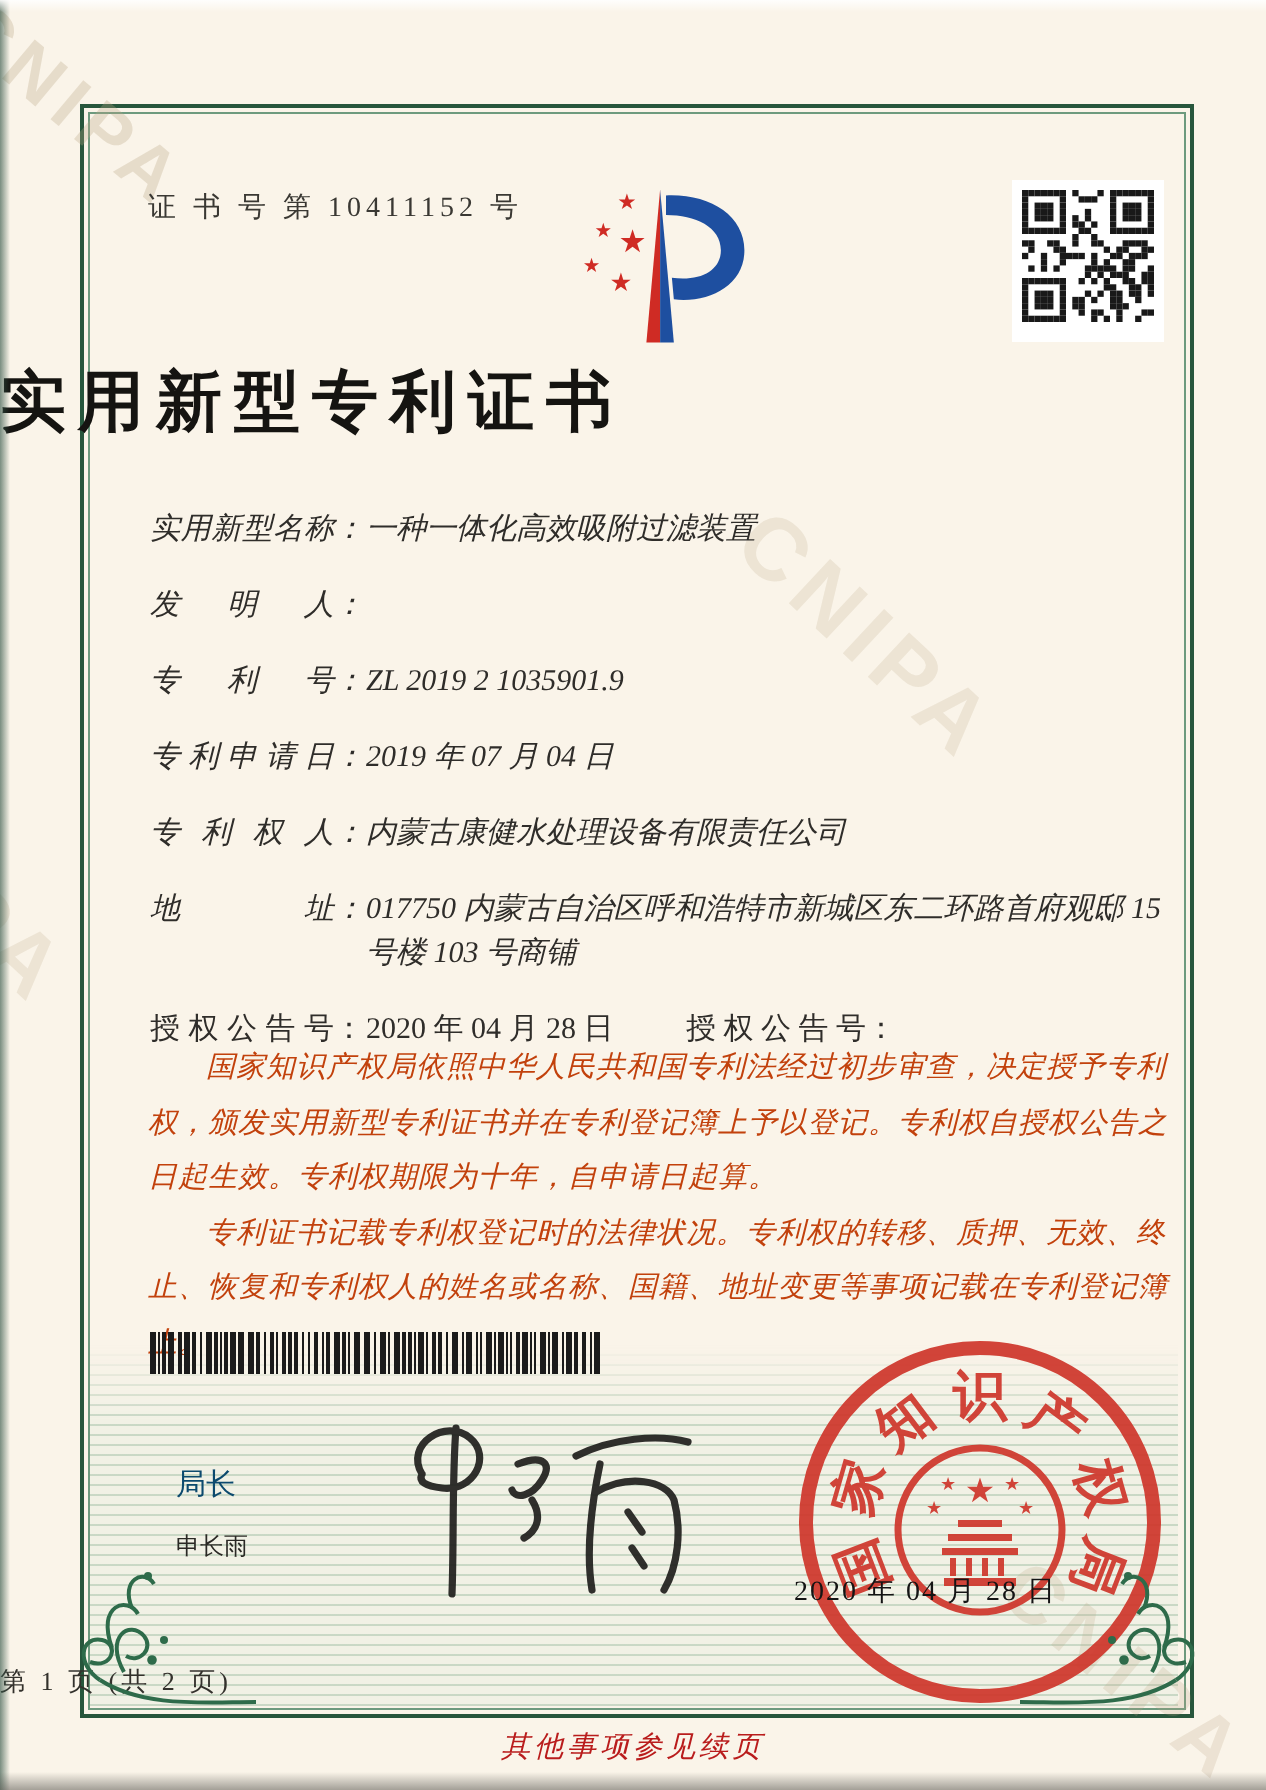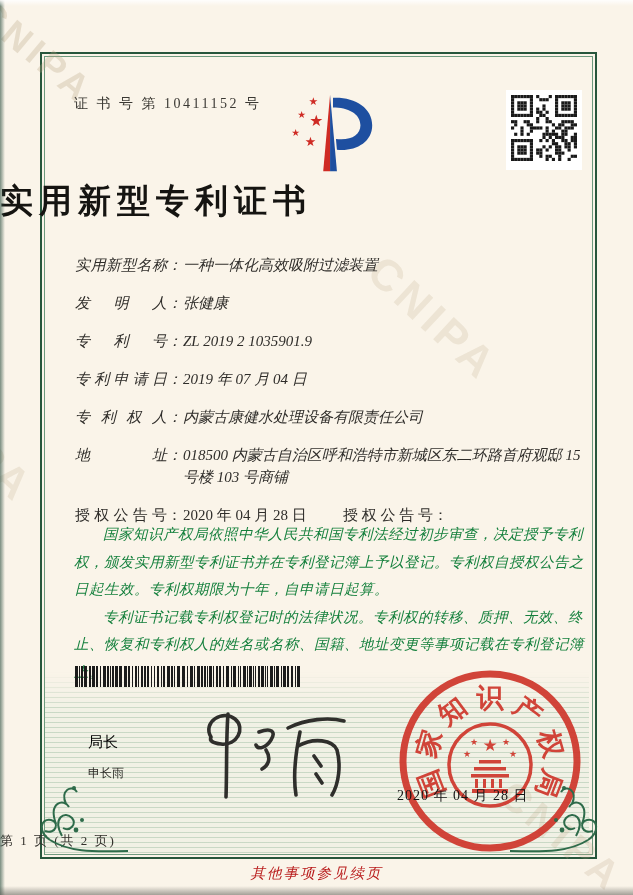--- a/index.html
+++ b/index.html
@@ -43,27 +43,27 @@
   .flabel{display:inline-block;width:92px;text-align:justify;text-align-last:justify;
           flex:none;}
   .fcolon{flex:none;width:16px;}
   .fvalue{flex:1;}
   .grant-row{display:flex;line-height:22px;}
   .gf1{display:flex;width:268px;flex:none;}
   .gf2{display:flex;flex:1;}
   .gf2 .flabel{width:90px;}
   
   .paras{position:absolute;left:74px;top:521px;width:512px;z-index:5;
-         font-size:14.5px;line-height:27.5px;font-style:italic;color:#15803d;}
+         font-size:14.5px;line-height:27.5px;font-style:italic;color:#c2410c;}
   .paras p{margin:0;text-indent:2em;letter-spacing:.5px;}
   
   .barcode{position:absolute;left:75px;top:666px;z-index:5;}
   
   .sig-title{position:absolute;left:88px;top:733px;font-size:15px;z-index:6;
-             font-family:"Liberation Sans",sans-serif;color:#000000;}
+             font-family:"Liberation Sans",sans-serif;color:#0c4a6e;}
   .sig-name{position:absolute;left:88px;top:765px;font-size:12px;z-index:6;
             font-family:"Liberation Sans",sans-serif;color:#2a2925;}
   .sig-hand{position:absolute;left:182px;top:698px;z-index:6;}
   
   .seal{position:absolute;left:395px;top:666px;z-index:6;opacity:.93;}
   .seal-date{position:absolute;left:397px;top:787px;width:150px;font-size:14px;
              letter-spacing:1px;color:#141414;z-index:7;white-space:nowrap;}
   
   .page-num{position:absolute;left:0;top:832px;width:100%;text-align:left;font-size:13px;
             color:#33312c;z-index:5;letter-spacing:2px;}
@@ -319,41 +319,40 @@
 
   <div class="fields">
     <div class="field">
       <span class="flabel">实用新型名称</span>
         <span class="fcolon">：</span>
         <span class="fvalue">一种一体化高效吸附过滤装置</span>
     </div>
     <div class="field">
       <span class="flabel">发明人</span>
         <span class="fcolon">：</span>
-        <span class="fvalue">张健康</span>
     </div>
     <div class="field">
       <span class="flabel">专利号</span>
         <span class="fcolon">：</span>
         <span class="fvalue">ZL 2019 2 1035901.9</span>
     </div>
     <div class="field">
       <span class="flabel">专利申请日</span>
         <span class="fcolon">：</span>
         <span class="fvalue">2019 年 07 月 04 日</span>
     </div>
     <div class="field">
       <span class="flabel">专利权人</span>
         <span class="fcolon">：</span>
         <span class="fvalue">内蒙古康健水处理设备有限责任公司</span>
     </div>
     <div class="field">
       <span class="flabel">地址</span>
         <span class="fcolon">：</span>
-        <span class="fvalue">018500 内蒙古自治区呼和浩特市新城区东二环路首府观邸 15 号楼 103 号商铺</span>
+        <span class="fvalue">017750 内蒙古自治区呼和浩特市新城区东二环路首府观邸 15 号楼 103 号商铺</span>
     </div>
     <div class="grant-row">
       <div class="gf1">
         <span class="flabel">授权公告号</span>
           <span class="fcolon">：</span>
           <span>2020 年 04 月 28 日</span>
       </div>
       <div class="gf2">
         <span class="flabel">授权公告号</span>
           <span class="fcolon">：</span>

